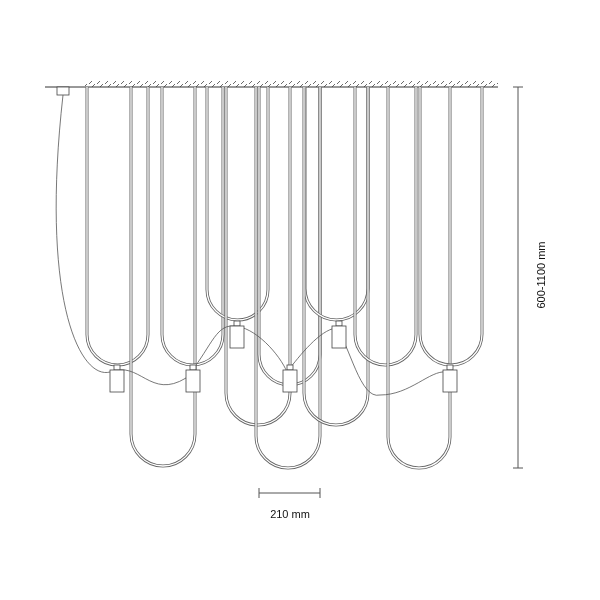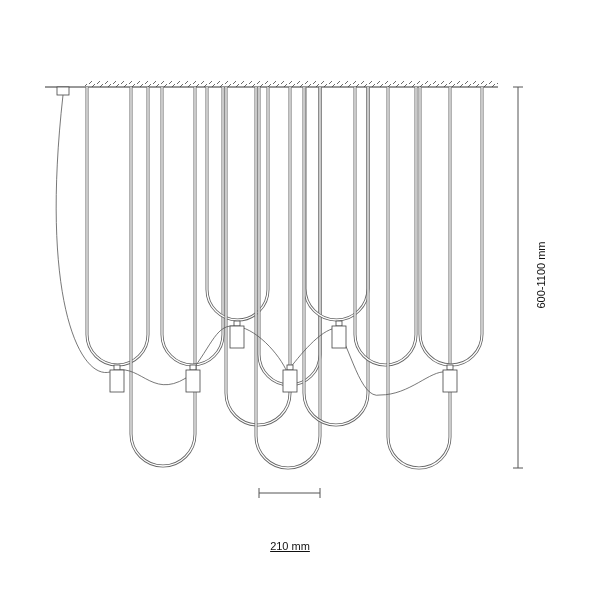--- a/index.html
+++ b/index.html
@@ -1,21 +1,21 @@
 <!DOCTYPE html>
 <html><head>
 <meta charset="utf-8">
 <style>
   html, body { margin: 0; padding: 0; background: #ffffff; }
   body { width: 600px; height: 600px; position: relative; overflow: hidden;
          font-family: "Liberation Sans", sans-serif; }
   #drawing { position: absolute; left: 0; top: 0; width: 600px; height: 600px; }
   .label { position: absolute; font-size: 11px; color: #111; white-space: nowrap; }
   #height-label { left: 541px; top: 275px; transform: translate(-50%, -50%) rotate(-90deg); }
-  #width-label { left: 290px; top: 540px; transform: translateX(-50%); text-decoration: underline; }
+  #width-label { left: 290px; top: 508px; transform: translateX(-50%); }
 </style>
 </head>
 <body>
 
 <svg id="drawing" viewBox="0 0 600 600" xmlns="http://www.w3.org/2000/svg">
   <defs>
     <pattern id="hatch" width="8" height="6" patternUnits="userSpaceOnUse">
       <line x1="1" y1="6" x2="7" y2="0" stroke="#444" stroke-width="0.8"></line>
     </pattern>
   </defs>

